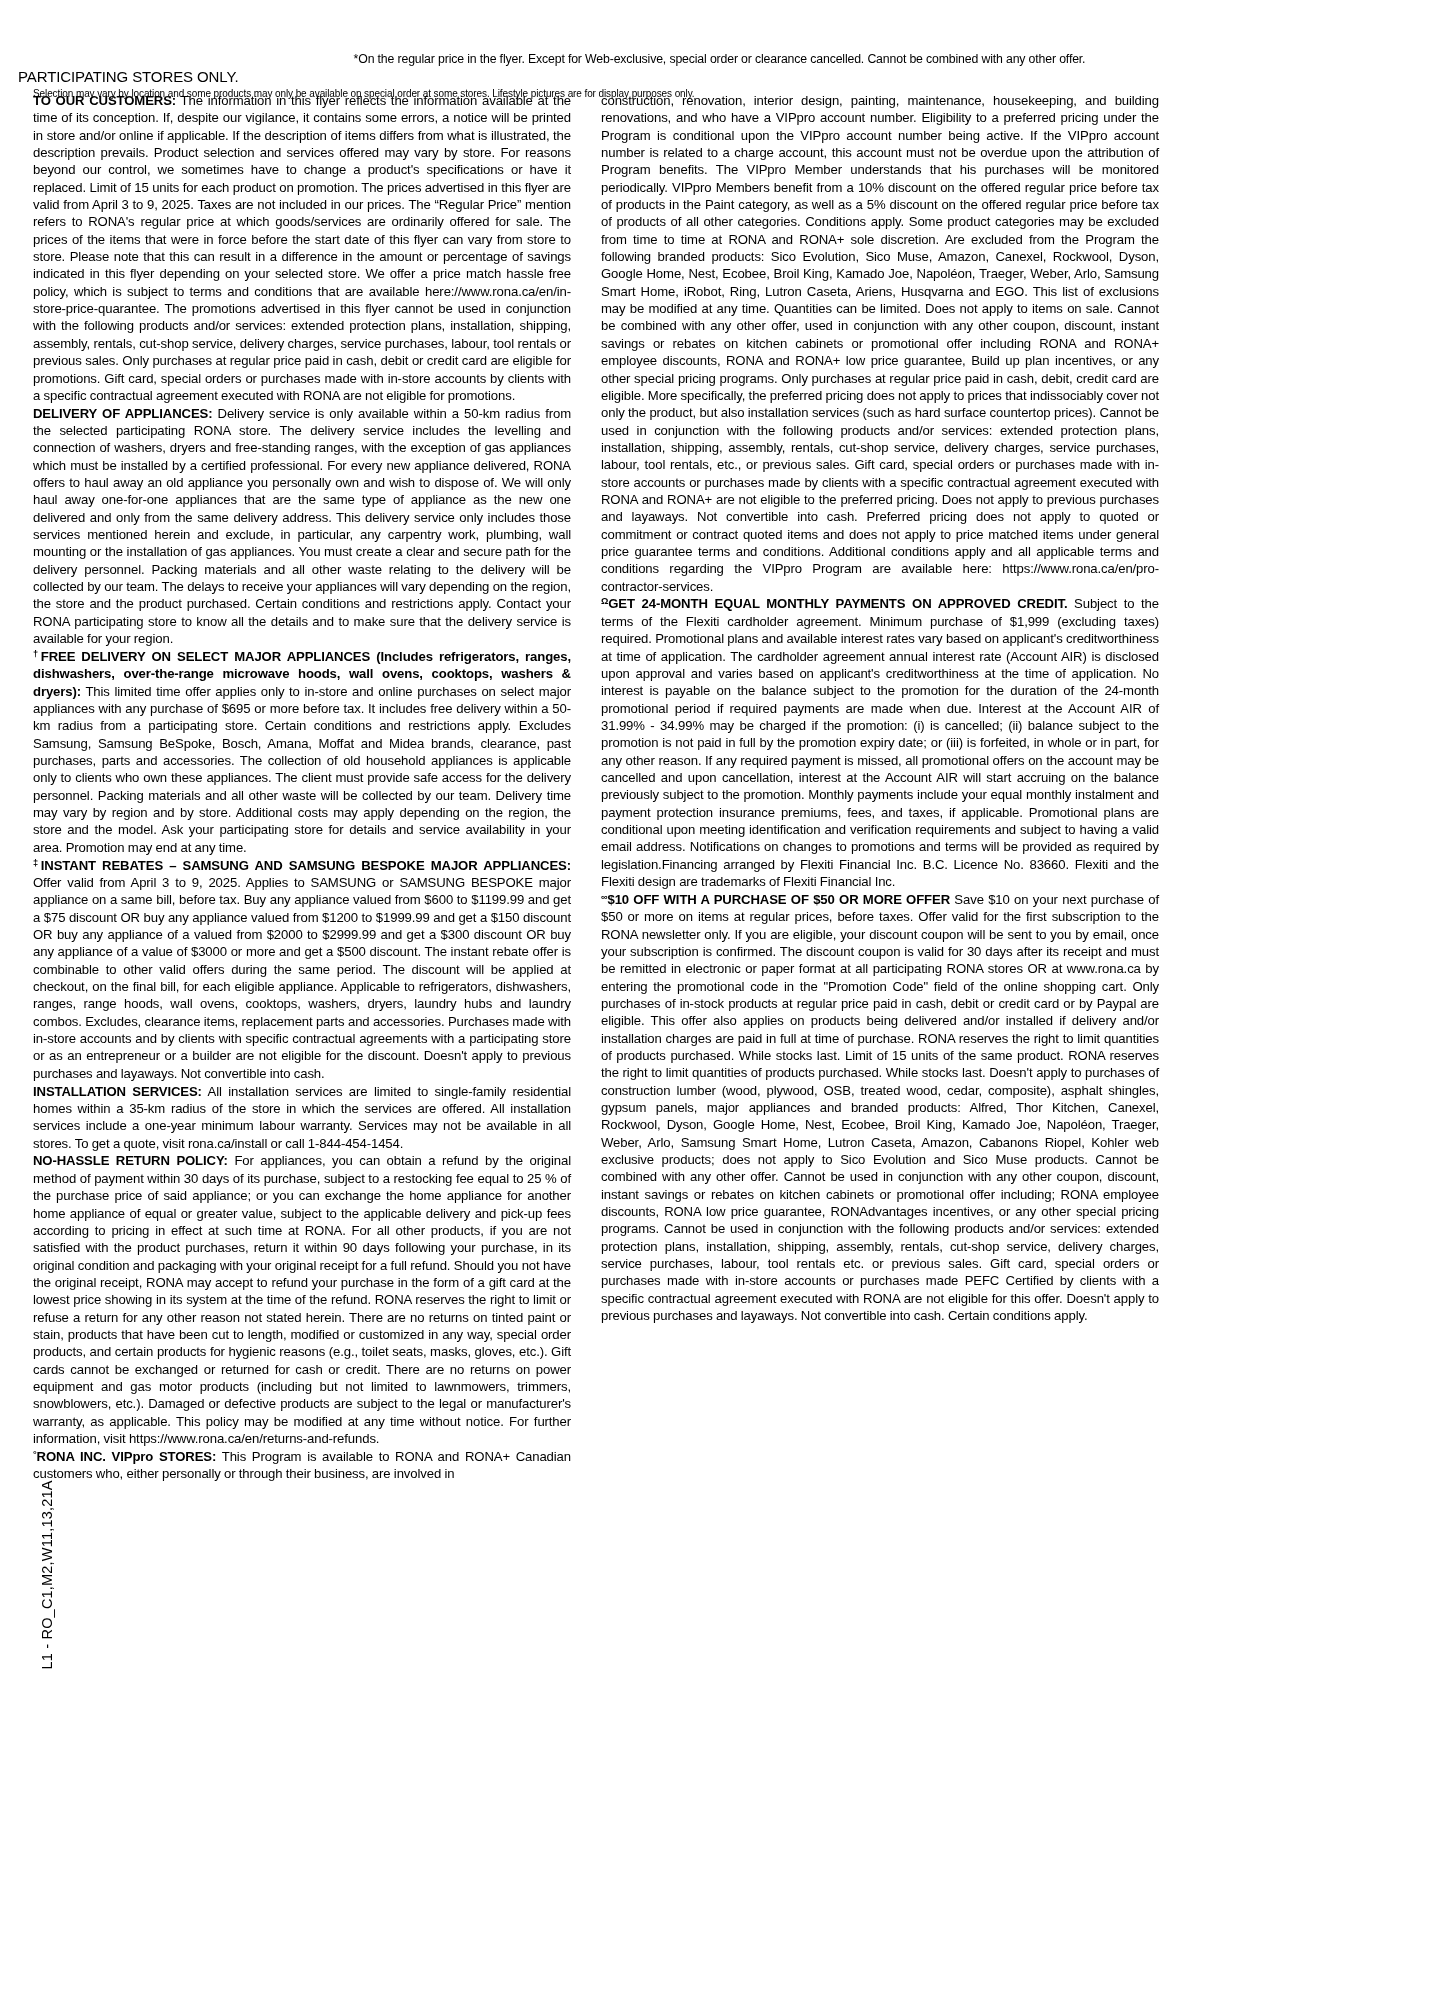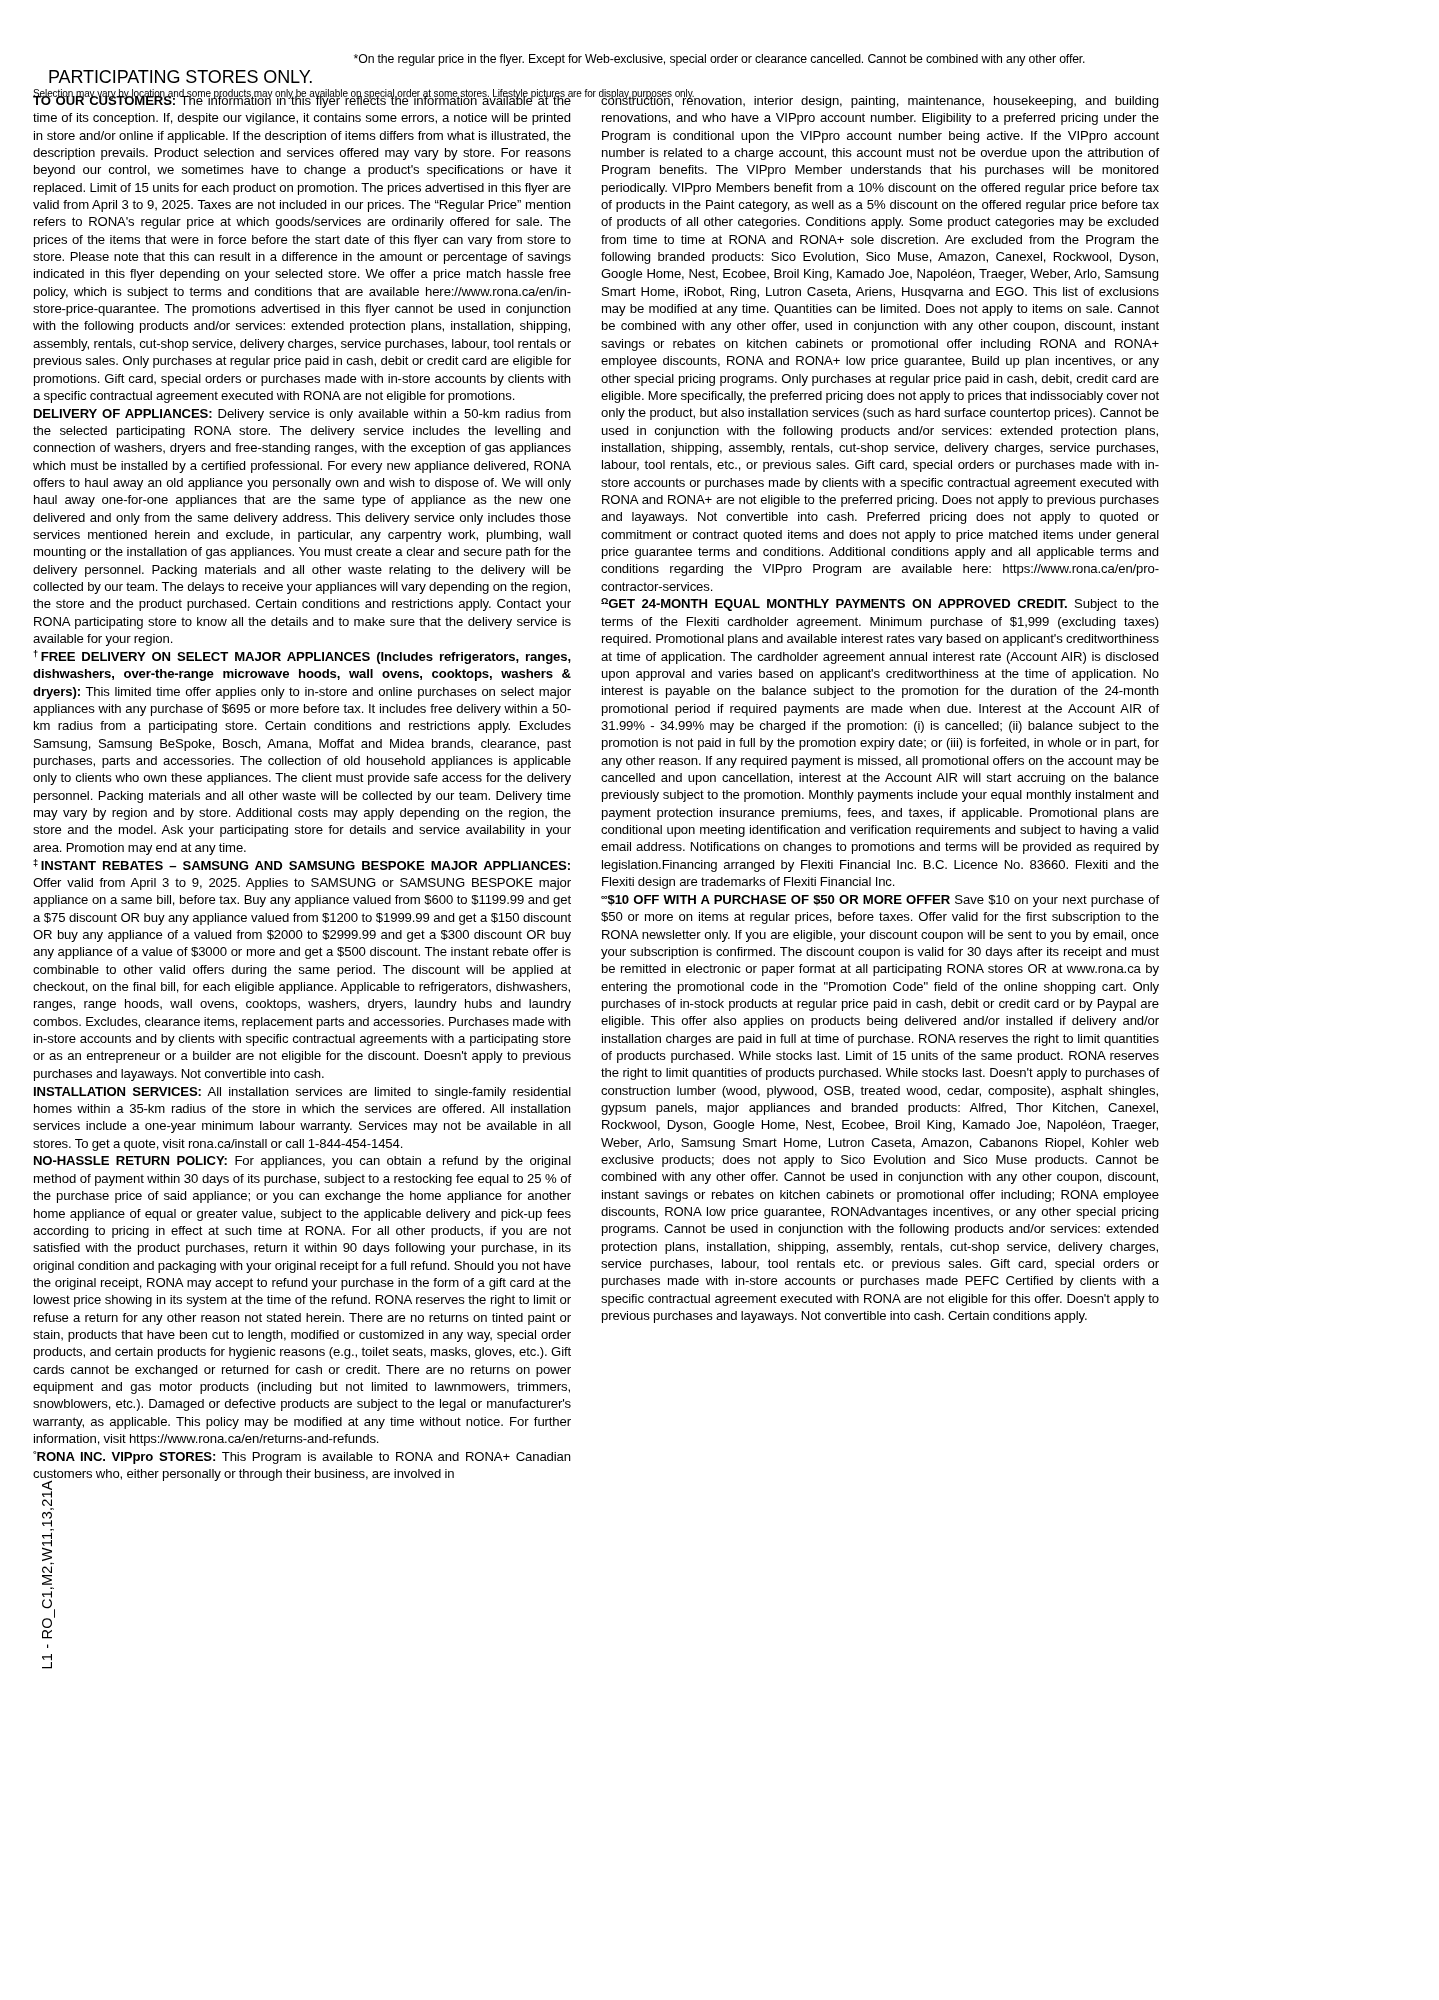--- a/index.html
+++ b/index.html
@@ -26,22 +26,22 @@
     left: 0;
     width: 1439px;
     text-align: center;
     font-size: 12.3px;
     line-height: 14px;
     letter-spacing: -0.15px;
   }
   .participating {
     position: absolute;
     top: 69px;
-    left: 48px;
-    font-size: 18px;
+    left: 18px;
+    font-size: 15px;
     line-height: 16px;
     letter-spacing: -0.1px;
   }
   .selection {
     position: absolute;
     top: 86px;
     left: 33px;
     font-size: 10px;
     line-height: 16px;
     letter-spacing: -0.1px;

